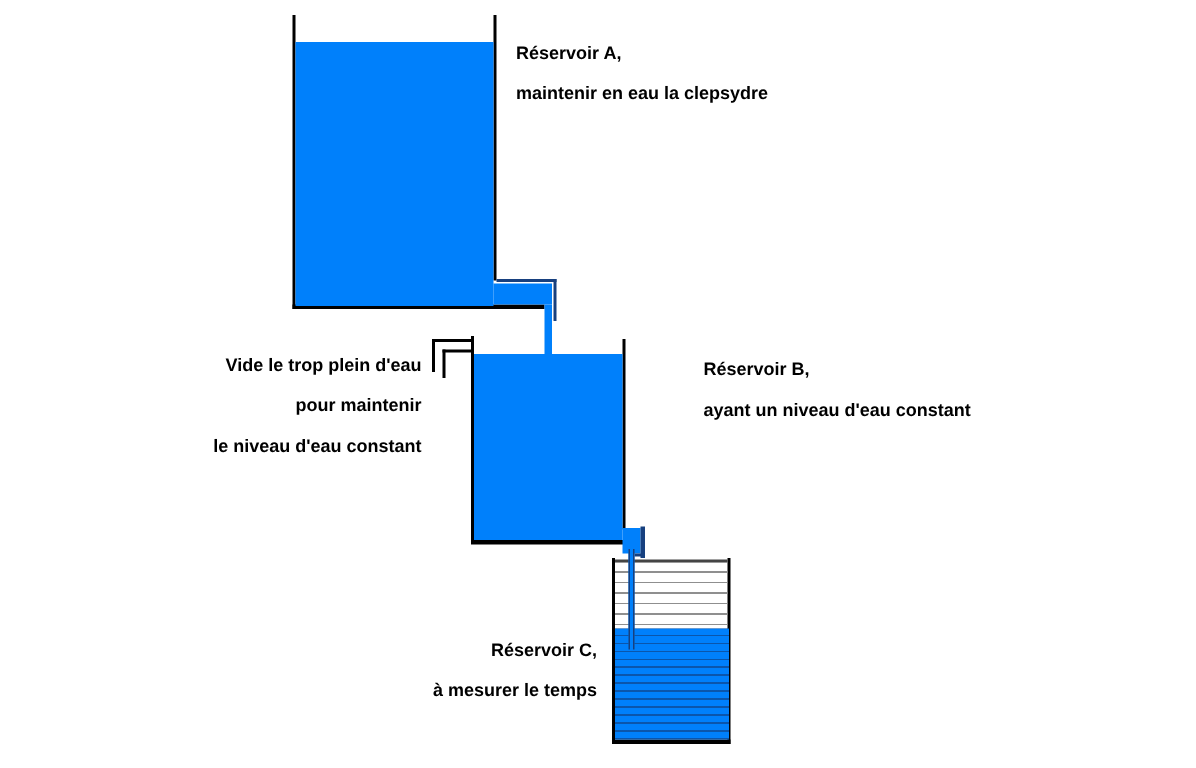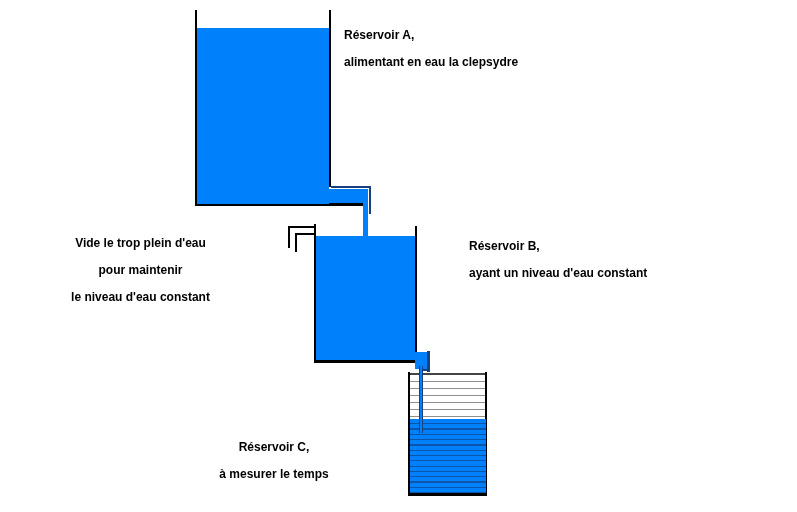--- a/index.html
+++ b/index.html
@@ -16,21 +16,21 @@
   .water { background: #0080fb; }
   .pipe  { background: #17407f; }
   .label {
     position: absolute;
     font-weight: bold;
     font-size: 12px;
     line-height: 27px;
     color: #000000;
     white-space: nowrap;
   }
-  .label.right { text-align: center; }
+  .label.right { text-align: right; }
   
   .grad-empty {
     background-image: repeating-linear-gradient(
       to bottom, transparent 0px, transparent 5.7px, #8f8f8f 5.7px, #8f8f8f 7px);
   }
   
   .grad-water {
     background-color: #0080fb;
     background-image: repeating-linear-gradient(
       to bottom, transparent 0px, transparent 4.1px, rgba(22,44,92,0.5) 4.1px, rgba(22,44,92,0.5) 5.3px);
@@ -74,33 +74,33 @@
   <div class="shape ink" style="left:485px; top:372px; width:2px;  height:124px;"></div>
   <div class="shape ink" style="left:408px; top:493px; width:79px; height:3px;"></div>
   <div class="shape" style="left:410px; top:373px; width:75px; height:1.5px; background:#444444;"></div>
   <div class="shape grad-empty" style="left:410px; top:375px; width:75px; height:44px;"></div>
   <div class="shape grad-water" style="left:410px; top:419px; width:75.5px; height:74px;"></div>
 
   <div class="shape stream-bordered" style="left:418.5px; top:366px; width:2px; height:67px; z-index:5;"></div>
 
   <div class="label" style="left:344px; top:22px;">
     <div>Réservoir A,</div>
-    <div>alimentant en eau la clepsydre</div>
+    <div>maintenir en eau la clepsydre</div>
   </div>
 
   <div class="label right" style="left:0px; top:230px; width:281px;">
     <div>Vide le trop plein d'eau</div>
     <div>pour maintenir</div>
     <div>le niveau d'eau constant</div>
   </div>
 
   <div class="label" style="left:432px; top:233px;margin-left:37px;">
     <div>Réservoir B,</div>
     <div>ayant un niveau d'eau constant</div>
   </div>
 
 
-  <div class="label right" style="left:150px; top:434px; width:248px;">
+  <div class="label right" style="left:150px; top:420px; width:248px;">
     <div>Réservoir C,</div>
     <div>à mesurer le temps</div>
   </div>
 
 </div>
 
 </body></html>

